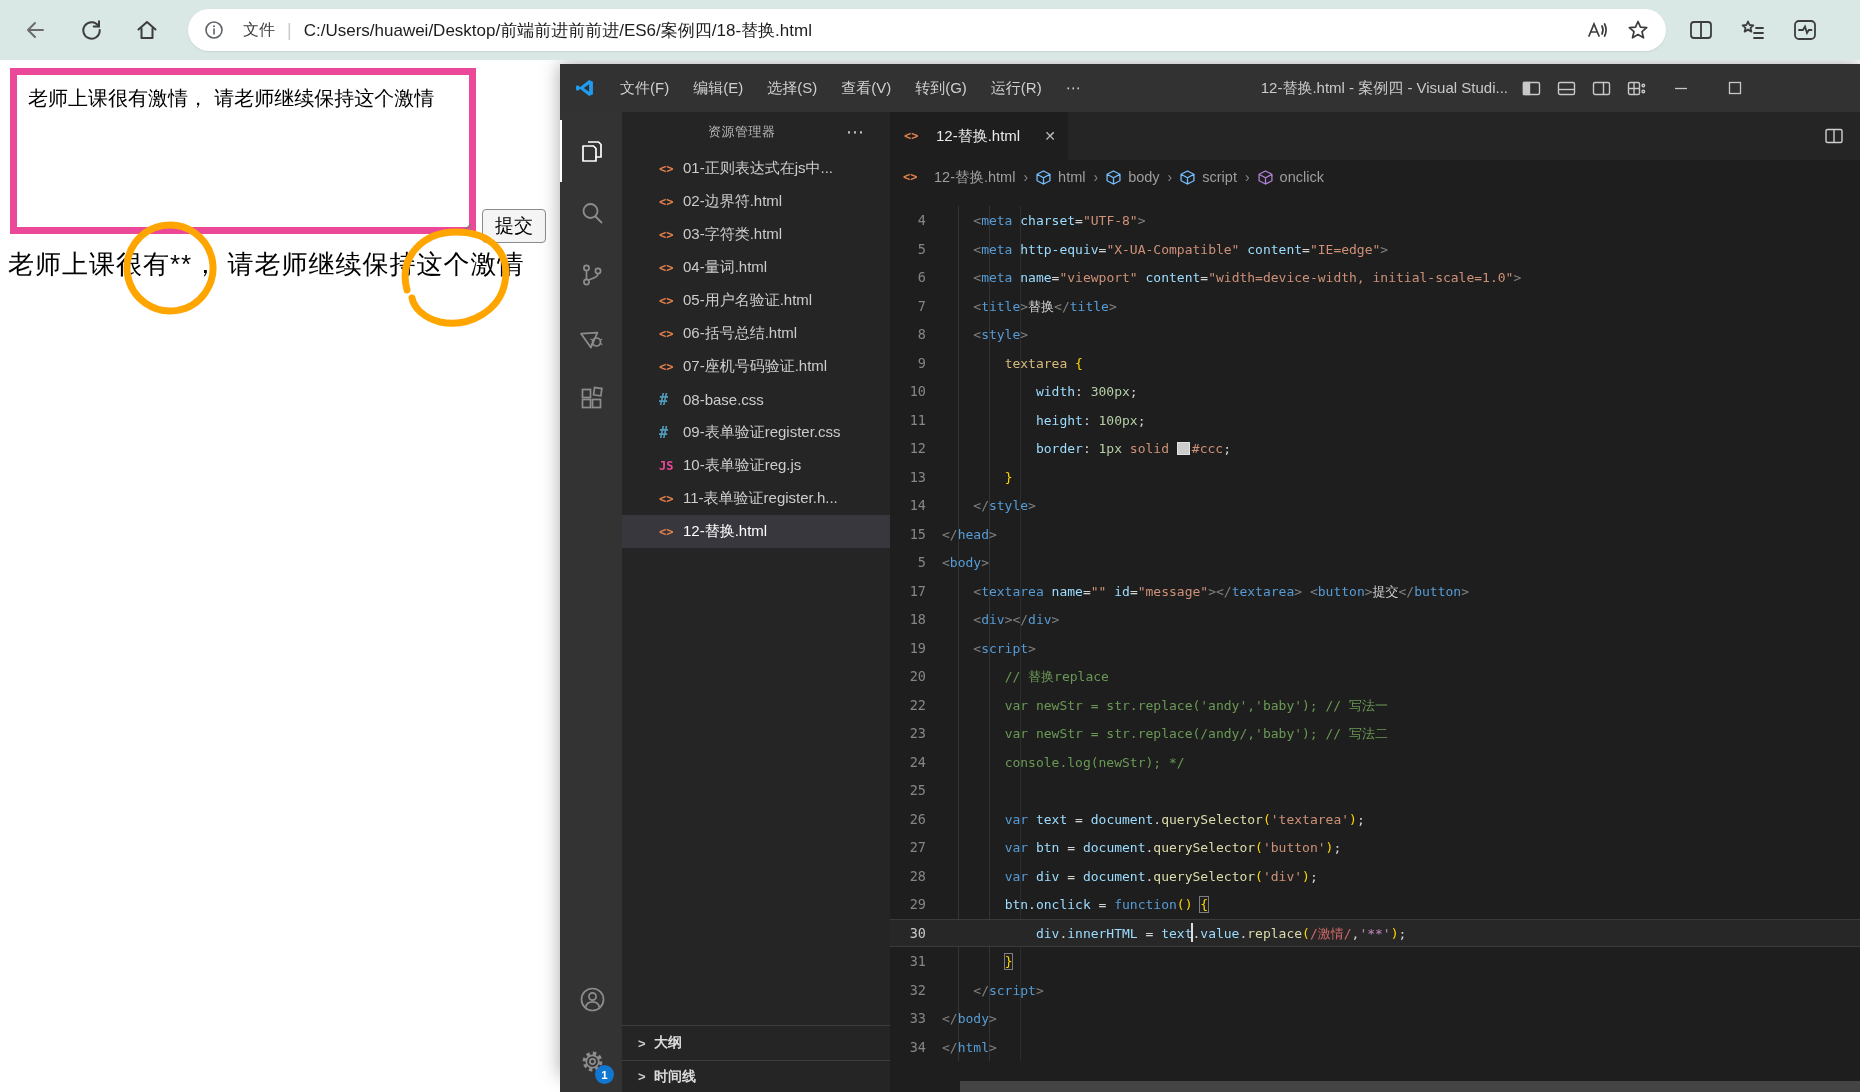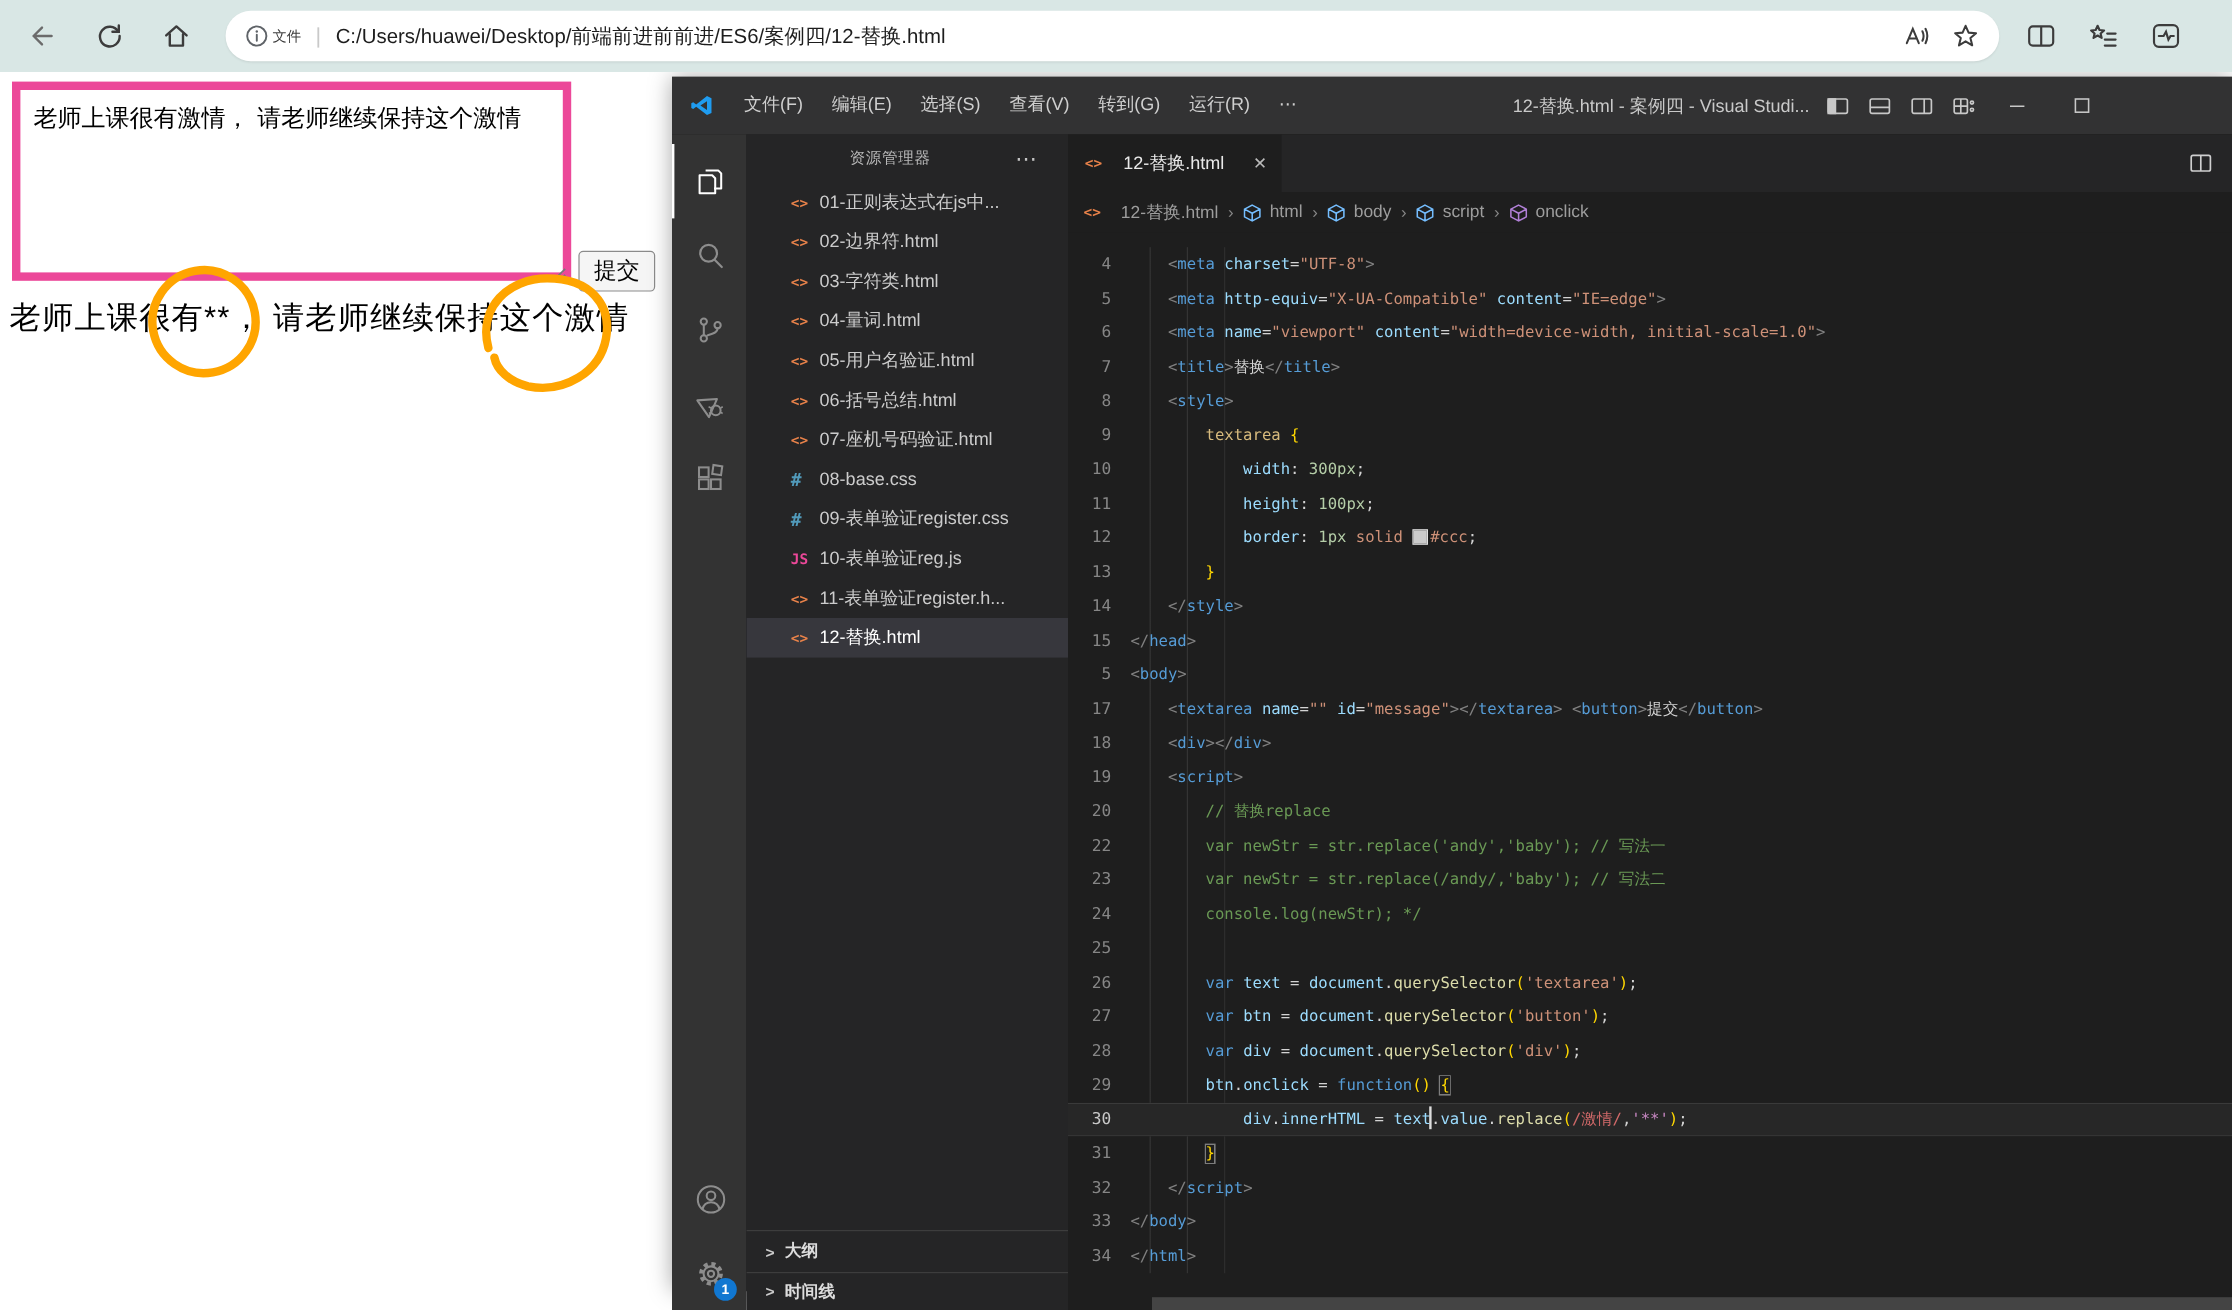--- a/index.html
+++ b/index.html
@@ -8,21 +8,21 @@
   .stage { position:relative; width:1860px; height:1092px; overflow:hidden; }
 
   
   .toolbar { position:absolute; left:0; top:0; width:1860px; height:60px;
     background:#d9e7e5; display:flex; align-items:center; padding-left:20px; z-index:5; }
   .tb-ico { width:30px; height:30px; display:flex; align-items:center; justify-content:center;
     margin-right:26px; color:#3c3c3c; flex:0 0 auto; }
   .addr { height:42px; flex:0 0 1478px; background:#fff; border-radius:21px;
     display:flex; align-items:center; padding:0 16px; box-shadow:0 1px 2px rgba(0,0,0,.08); }
   .addr .sep { color:#c9c9c9; font-size:18px; margin:0 12px; }
-  .addr .flabel { font-size:12px; color:#3c3c3c; margin-left:3px; }
+  .addr .flabel { font-size:16px; color:#3c3c3c; margin-left:19px; }
   .addr .url { font-size:17px; color:#1d1d1d; flex:1; white-space:nowrap; overflow:hidden; }
   .addr-right { display:flex; align-items:center; gap:18px; margin-left:10px; }
   .after-pill { display:flex; align-items:center; gap:26px; margin-left:22px; }
 
   
   .page { position:absolute; left:0; top:60px; width:1860px; height:1032px; background:#fff; }
   .page textarea { position:absolute; left:10px; top:8px; width:466px; height:166px;
     border:7px solid #ec4899; font-family:"DejaVu Serif", serif; font-size:20px;
     padding:7px 11px; color:#000; resize:none; outline:none; line-height:1.6; background:#fff; }
   .resize-h { position:absolute; left:458px; top:158px; pointer-events:none; }
@@ -143,21 +143,21 @@
     <div class="addr">
       <span>
         <svg width="20" height="20" viewBox="0 0 20 20" fill="none" stroke="#5f6368" stroke-width="1.6">
             <circle cx="10" cy="10" r="8"></circle>
             <path d="M10 9 V14" stroke-linecap="round"></path>
             <circle cx="10" cy="6.2" r="1" fill="#5f6368" stroke="none"></circle>
           </svg>
       </span>
       <span class="flabel">文件</span>
       <span class="sep">|</span>
-      <span class="url">C:/Users/huawei/Desktop/前端前进前前进/ES6/案例四/12-替换.html</span>
+      <span class="url">C:/Users/huawei/Desktop/前端前进前前进/ES6/案例四/18-替换.html</span>
       <span class="addr-right">
         <span>
           <svg width="24" height="24" viewBox="0 0 24 24" fill="none" stroke="#3c3c3c" stroke-width="1.7" stroke-linecap="round">
               <path d="M5 18 L10 6 L15 18 M6.8 14 H13.2"></path>
               <path d="M18 8 q2 4 0 8"></path>
               <path d="M20.6 6 q3 6 0 12"></path>
             </svg>
         </span>
         <span>
           <svg width="24" height="24" viewBox="0 0 24 24" fill="none" stroke="#3c3c3c" stroke-width="1.7" stroke-linejoin="round">

